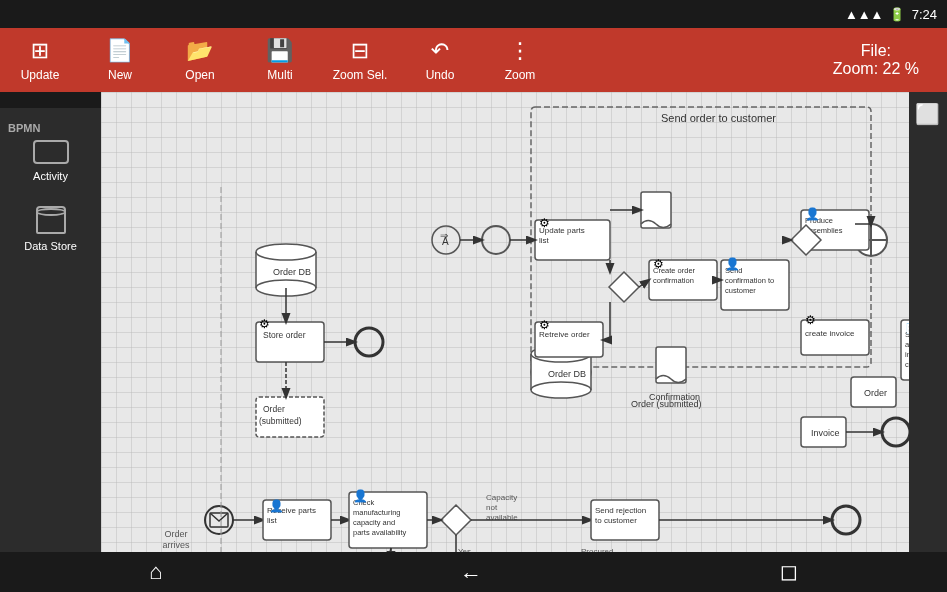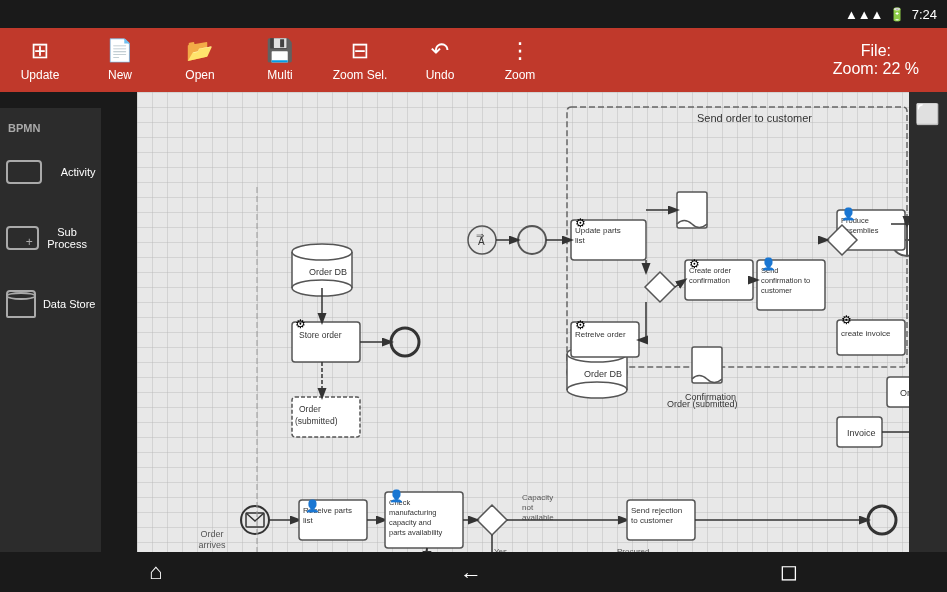--- a/index.html
+++ b/index.html
@@ -31,35 +31,35 @@
     #sidebar {
       position: absolute; top: 108px; left: 0; width: 101px; height: 500px;
       background: #2c2c2c; display: flex; flex-direction: column; align-items: center;
       padding-top: 8px;
     }
     .sidebar-label {
       color: #aaa; font-size: 11px; font-weight: bold; padding: 6px 0 6px 8px;
       width: 100%; text-align: left;
     }
     .sidebar-item {
-      display: flex; align-items: center; justify-content: space-between;
-      width: 90px; height: 64px; cursor: pointer; margin-bottom: 2px; gap: 0;
+      display: flex; flex-direction: column; align-items: center; justify-content: flex-start;
+      width: 90px; height: 64px; cursor: pointer; margin-bottom: 2px; gap: 6px;
     }
     .sidebar-item-label { color: white; font-size: 11px; text-align: center; }
     .shape-activity { width: 36px; height: 24px; border: 2px solid #aaa; border-radius: 4px; background: transparent; }
     .shape-event { width: 28px; height: 28px; border: 2px solid #aaa; border-radius: 50%; background: transparent; }
     .shape-gateway { width: 26px; height: 26px; border: 2px solid #aaa; transform: rotate(45deg); background: transparent; }
     .shape-subprocess { width: 36px; height: 24px; border: 2px solid #aaa; border-radius: 4px; background: transparent; position: relative; }
     .shape-subprocess::after { content: '+'; position: absolute; bottom: -1px; right: 4px; font-size: 12px; color: #aaa; }
     .shape-dataobject { width: 22px; height: 28px; border: 2px solid #aaa; background: transparent; position: relative; clip-path: polygon(0 0, 75% 0, 100% 20%, 100% 100%, 0 100%); }
 
     
     #canvas-area {
       position: absolute; top: 92px; left: 101px; width: 808px; height: 500px;
-      background: #e8e8e8; overflow: hidden; margin-left: 36px;
+      background: #e8e8e8; overflow: hidden;
     }
     #canvas-grid {
       position: absolute; top: 0; left: 0; width: 100%; height: 100%;
       background-image: 
         linear-gradient(rgba(180,180,180,0.4) 1px, transparent 1px),
         linear-gradient(90deg, rgba(180,180,180,0.4) 1px, transparent 1px);
       background-size: 15px 15px;
     }
     
     #bpmn-diagram { position: absolute; top: 0; left: 0; width: 100%; height: 100%; }
@@ -124,24 +124,20 @@
     <div>File:</div>
     <div>Zoom: 22 %</div>
   </div>
 </div>
 
 <div id="sidebar">
   <div class="sidebar-label">BPMN</div>
   <div class="sidebar-item">
     <div class="shape-activity"></div>
     <span class="sidebar-item-label">Activity</span>
-  </div>
-  <div class="sidebar-item">
-    <div class="shape-subprocess"></div>
-    <span class="sidebar-item-label">Sub Process</span>
   </div>
   <div class="sidebar-item">
     <div style="width:30px;height:28px;border:2px solid #aaa;border-radius:4px 4px 2px 2px;background:transparent;position:relative;">
       <div style="position:absolute;top:0;left:-2px;width:30px;height:8px;border:2px solid #aaa;border-radius:50%;background:#2c2c2c;"></div>
     </div>
     <span class="sidebar-item-label">Data Store</span>
   </div>
 </div>
 
 <div id="canvas-area">

